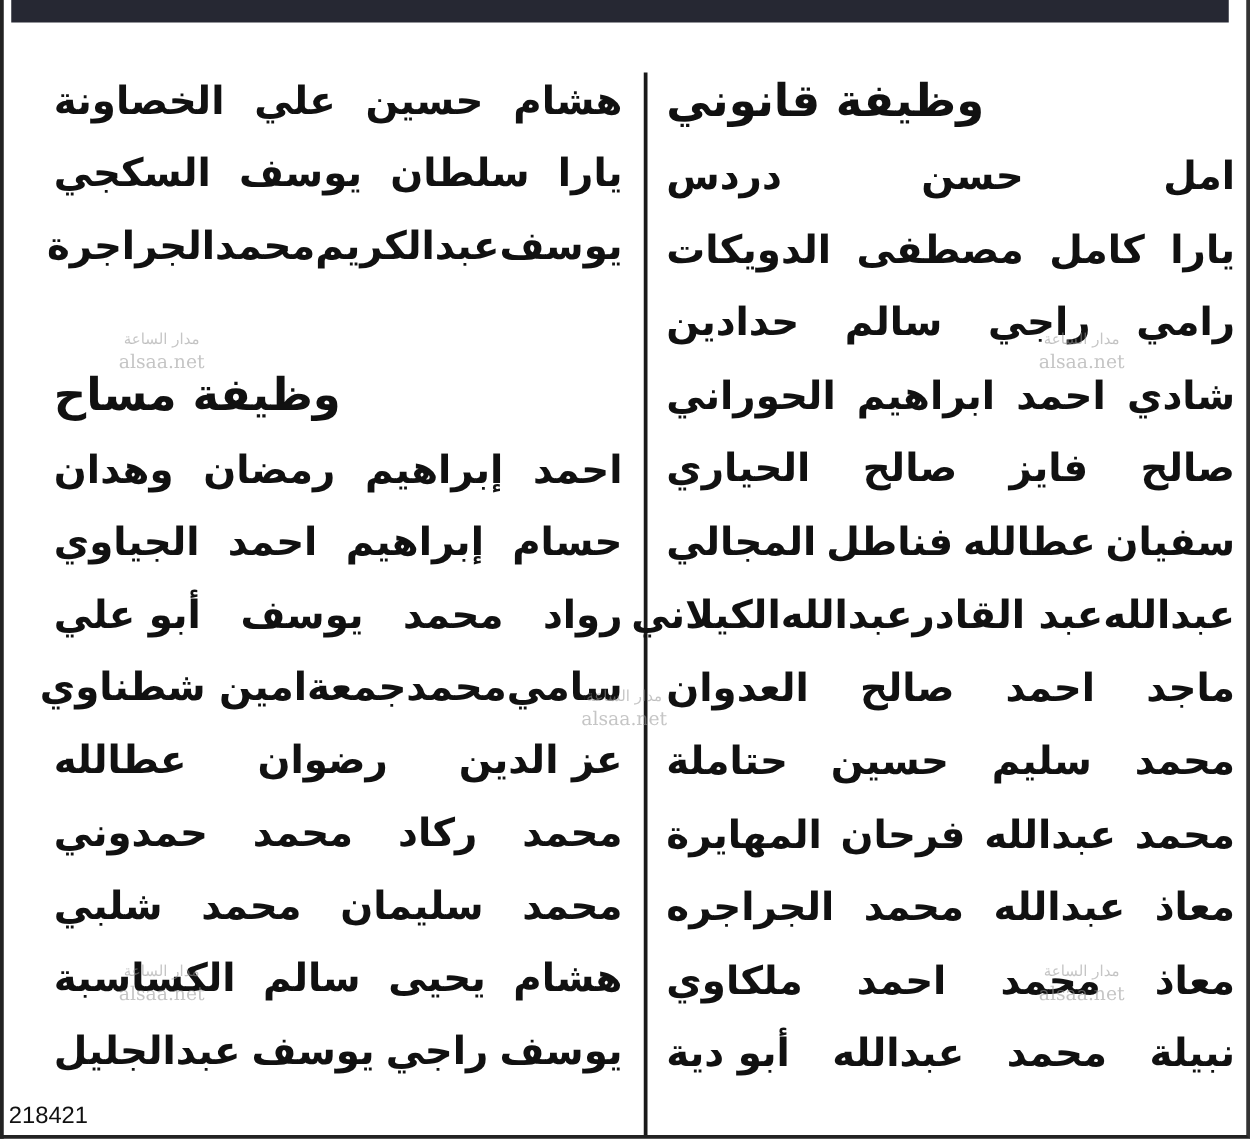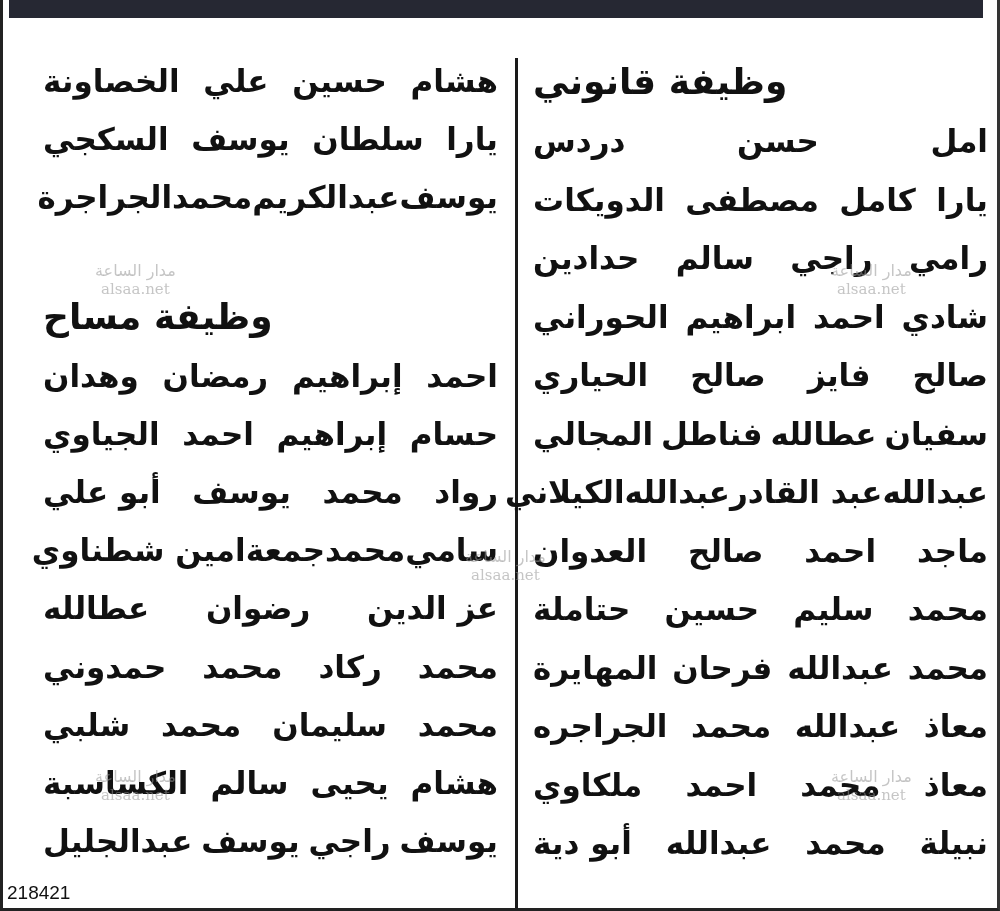--- a/index.html
+++ b/index.html
@@ -37,21 +37,21 @@
     .spacer { height: 60px; }
     .ad-number {
       position: absolute; left: 4px; bottom: 4px;
       font-family: Liberation Sans, sans-serif; font-size: 19px; color: #111;
     }
     .watermark {
       position: absolute; text-align: center; color: rgba(150,150,150,0.55);
       font-family: "DejaVu Serif", serif; font-size: 15px; line-height: 18px;
       pointer-events: none;
     }
-    .watermark .wm-ar { font-family: "DejaVu Sans", sans-serif; font-size: 16px; }
+    .watermark .wm-ar { font-family: "DejaVu Sans", sans-serif; font-size: 12px; }
   </style>
 </head>
 <body>
 
 <div class="frame">
   <div class="top-bar"></div>
   <div class="divider"></div>
 
   <div class="col col-right">
     <h2 class="heading">وظيفة قانوني</h2>

